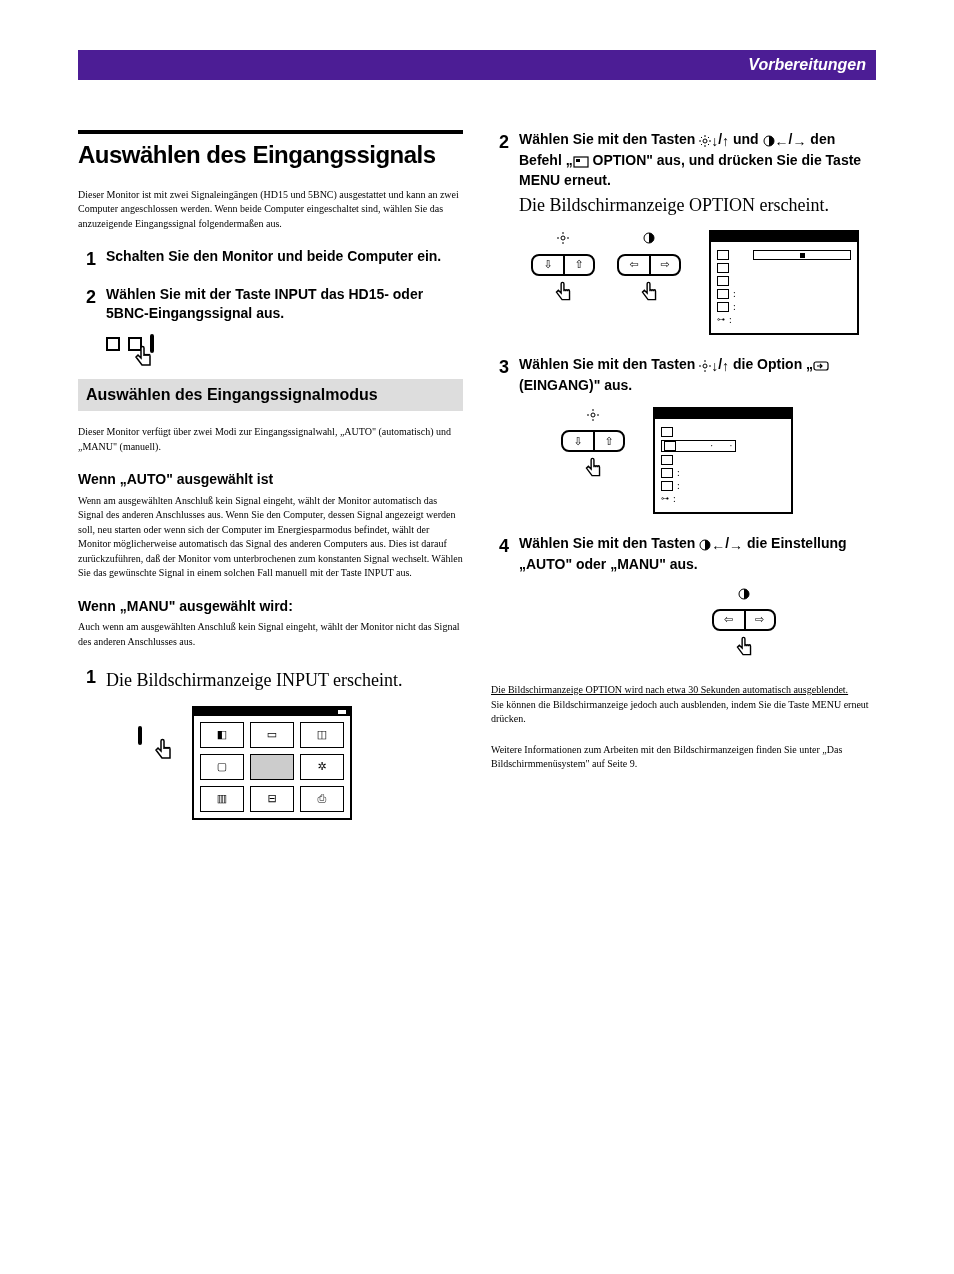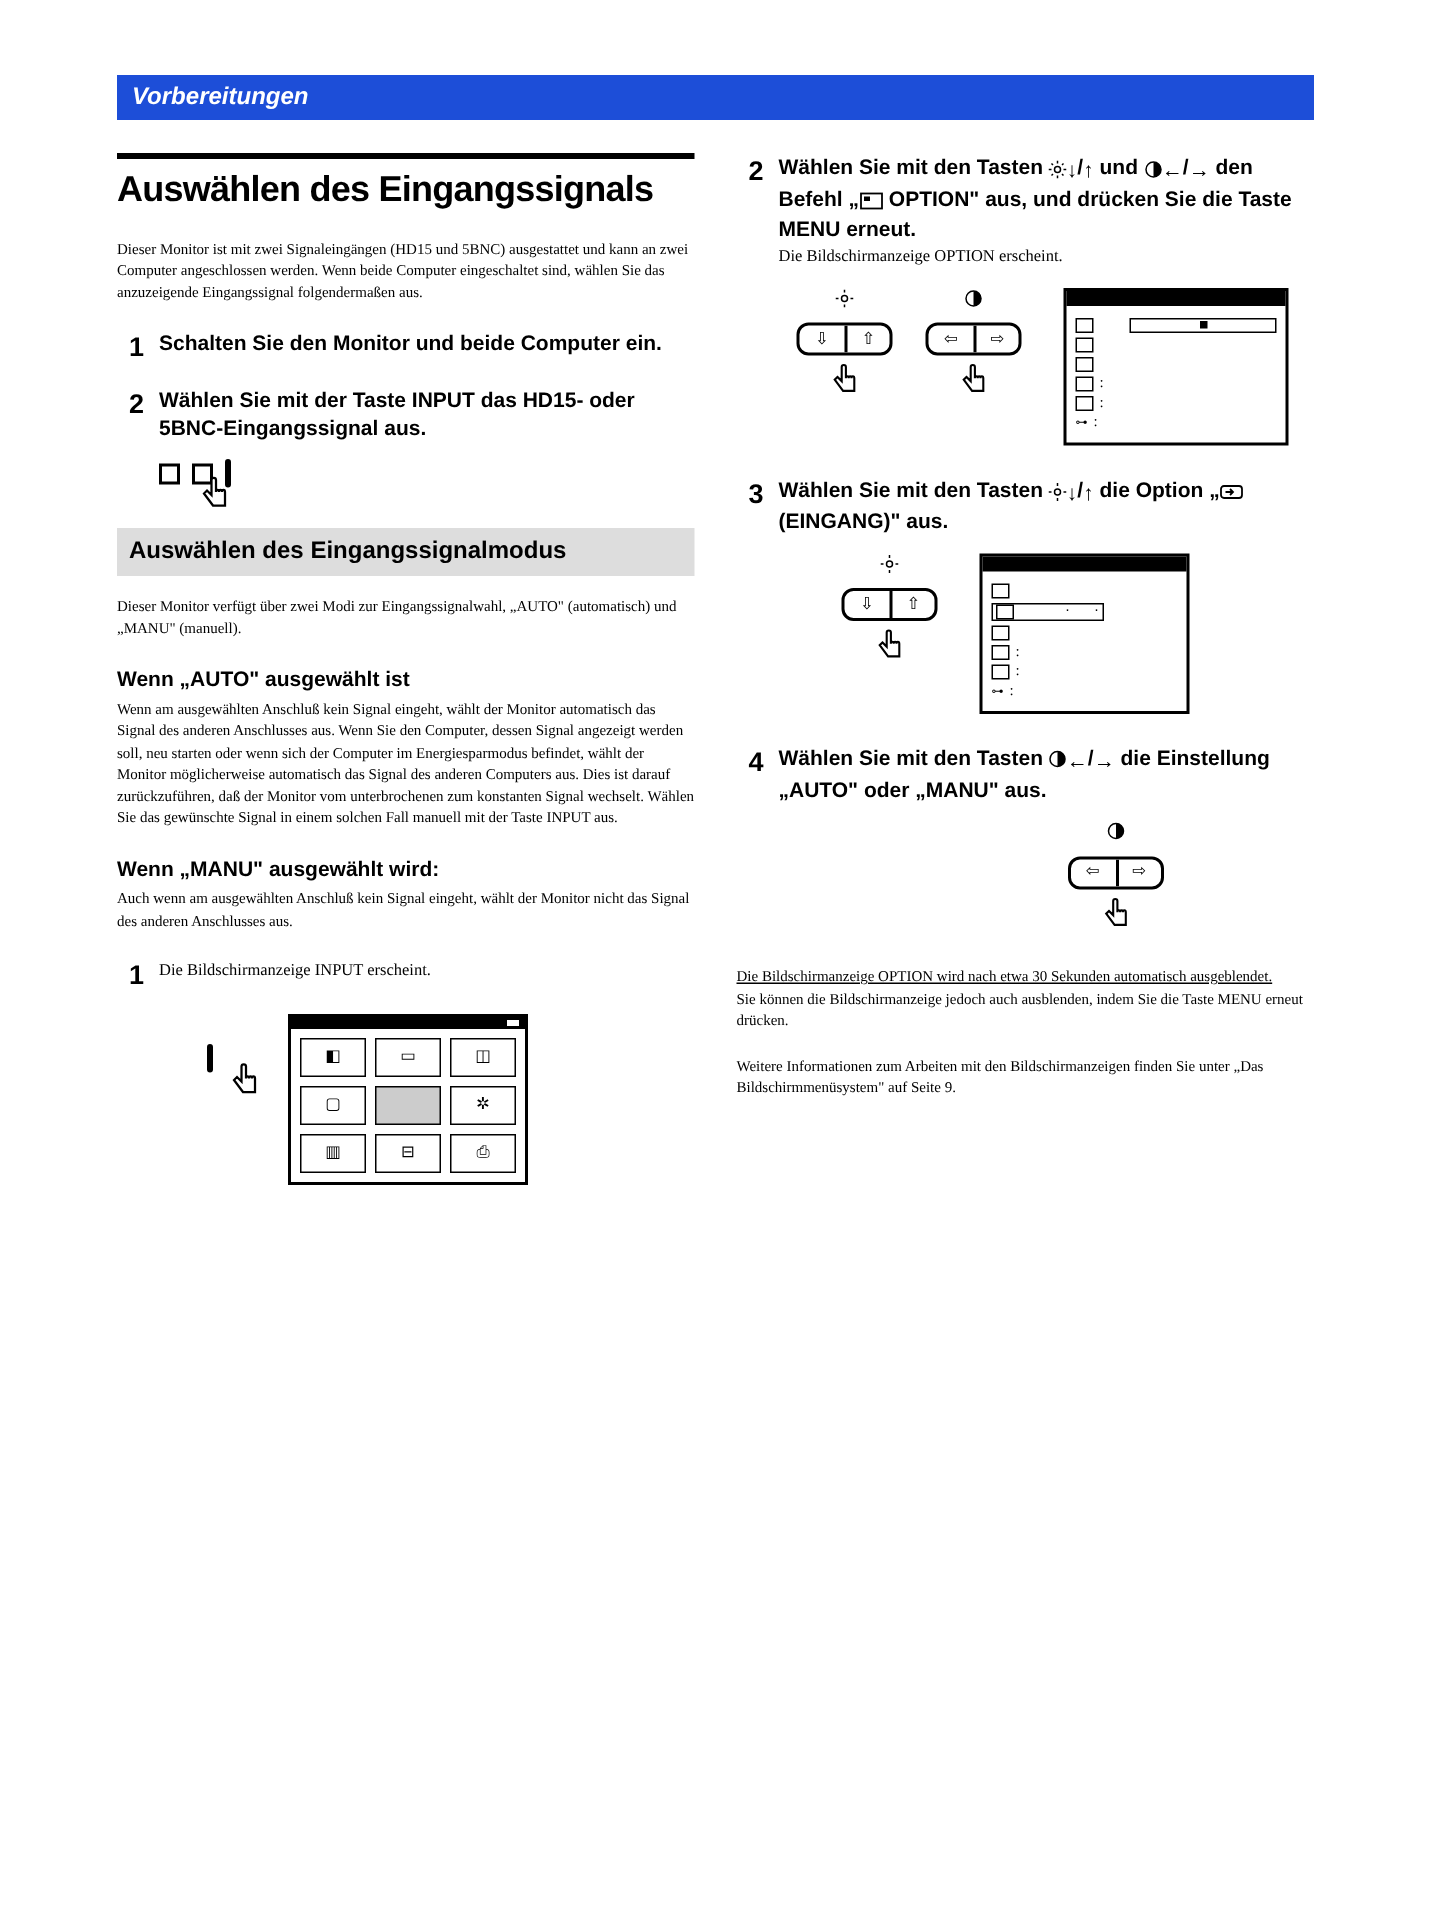--- a/index.html
+++ b/index.html
@@ -7,36 +7,38 @@
     width: 954px;
     height: 1274px;
     background: #fff;
     font-family: Georgia, "Times New Roman", serif;
     color: #000;
     padding: 50px 78px 40px 78px;
     font-size: 14px;
     line-height: 1.4;
   }
   .header-bar {
-    background: #1d4ed8;
+    background: #4c1d95;
     color: #fff;
     font-family: "Helvetica Neue", Arial, sans-serif;
     font-weight: bold;
     font-style: italic;
     font-size: 16px;
     padding: 4px 10px;
     margin-bottom: 22px;
+    text-align: right;
   }
   .columns {
     display: flex;
     gap: 28px;
   }
   .col {
     flex: 1;
     min-width: 0;
+    margin-top: 28px;
   }
   h1 {
     font-family: "Helvetica Neue", Arial, sans-serif;
     font-weight: 800;
     font-size: 24px;
     border-top: 4px solid #000;
     padding-top: 4px;
     margin-bottom: 16px;
     letter-spacing: -0.5px;
   }
@@ -59,21 +61,21 @@
     text-align: right;
   }
   .step-body { flex: 1; }
   .step-title {
     font-family: "Helvetica Neue", Arial, sans-serif;
     font-weight: bold;
     font-size: 14px;
     line-height: 1.35;
   }
   .step-text {
-    font-size: 11px;
+    font-size: 18px;
     line-height: 1.45;
     margin-top: 2px;
   }
   .sub-heading {
     background: #ddd;
     font-family: "Helvetica Neue", Arial, sans-serif;
     font-weight: bold;
     font-size: 16px;
     padding: 5px 8px;
     margin: 22px 0 14px 0;

